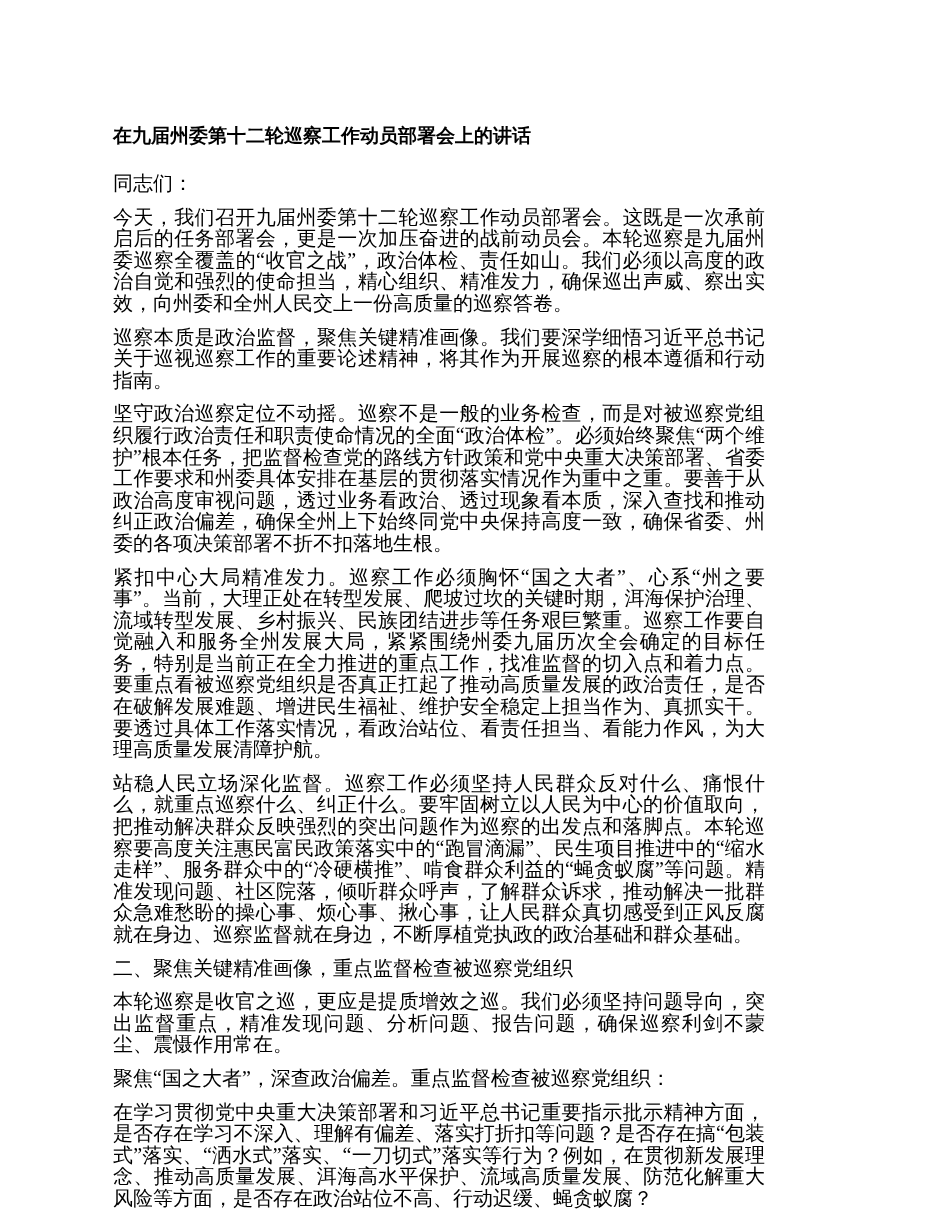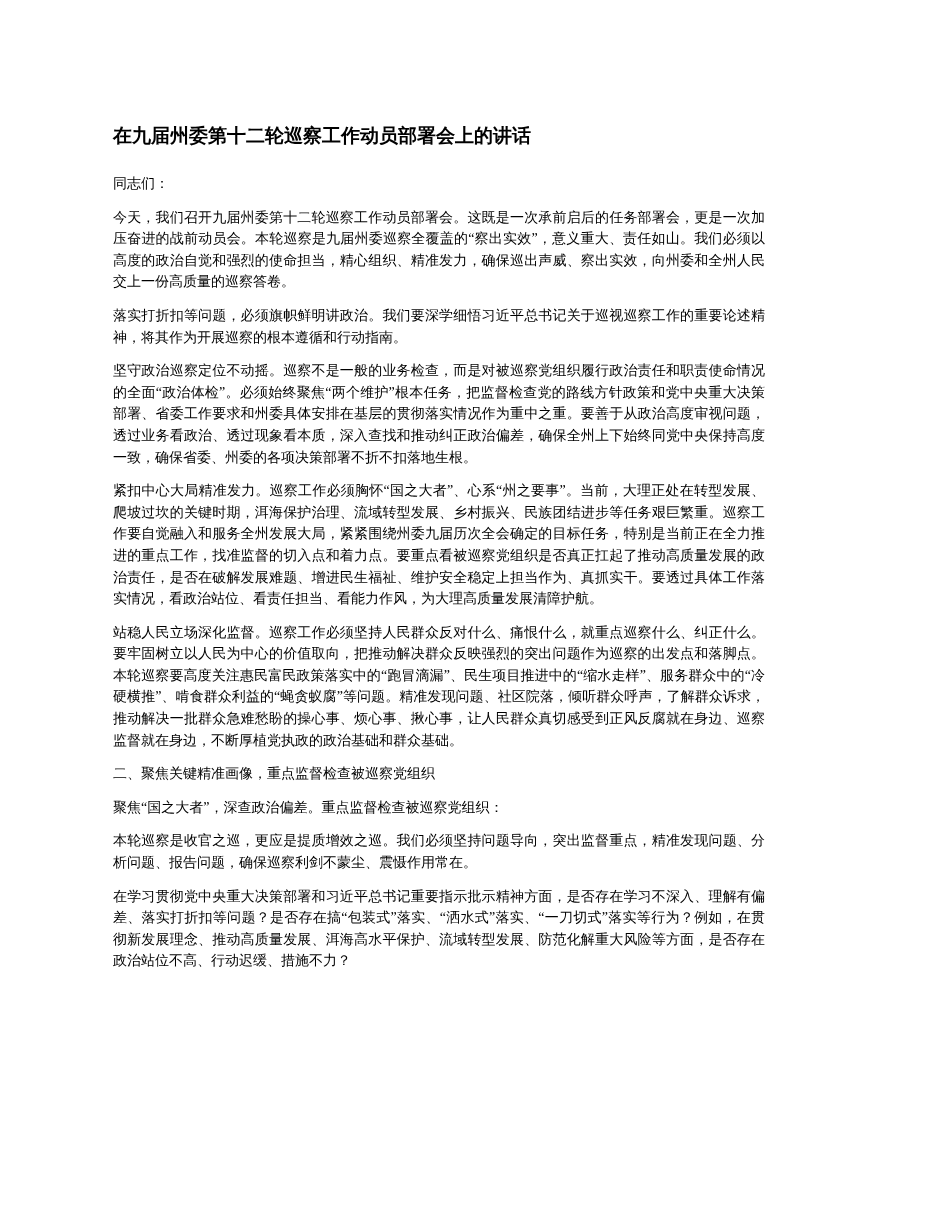--- a/index.html
+++ b/index.html
@@ -20,35 +20,35 @@
     padding: 125px 112px 0 113px;
   }
   .title {
     font-size: 19px;
     font-weight: bold;
     line-height: 22px;
     margin: 0 0 26px 0;
     text-align: left;
   }
   .para {
-    font-size: 14px;
+    font-size: 20px;
     line-height: 21.6px;
     margin: 0 0 12px 0;
     text-align: justify;
     word-break: break-all;
   }
 </style>
 </head>
 <body>
 
 <div class="page">
   <h1 class="title">在九届州委第十二轮巡察工作动员部署会上的讲话</h1>
   <p class="para">同志们：</p>
-  <p class="para">今天，我们召开九届州委第十二轮巡察工作动员部署会。这既是一次承前启后的任务部署会，更是一次加压奋进的战前动员会。本轮巡察是九届州委巡察全覆盖的“察出实效”，意义重大、责任如山。我们必须以高度的政治自觉和强烈的使命担当，精心组织、精准发力，确保巡出声威、察出实效，向州委和全州人民交上一份高质量的巡察答卷。</p>
-  <p class="para">落实打折扣等问题，必须旗帜鲜明讲政治。我们要深学细悟习近平总书记关于巡视巡察工作的重要论述精神，将其作为开展巡察的根本遵循和行动指南。</p>
+  <p class="para">今天，我们召开九届州委第十二轮巡察工作动员部署会。这既是一次承前启后的任务部署会，更是一次加压奋进的战前动员会。本轮巡察是九届州委巡察全覆盖的“收官之战”，政治体检、责任如山。我们必须以高度的政治自觉和强烈的使命担当，精心组织、精准发力，确保巡出声威、察出实效，向州委和全州人民交上一份高质量的巡察答卷。</p>
+  <p class="para">巡察本质是政治监督，聚焦关键精准画像。我们要深学细悟习近平总书记关于巡视巡察工作的重要论述精神，将其作为开展巡察的根本遵循和行动指南。</p>
   <p class="para">坚守政治巡察定位不动摇。巡察不是一般的业务检查，而是对被巡察党组织履行政治责任和职责使命情况的全面“政治体检”。必须始终聚焦“两个维护”根本任务，把监督检查党的路线方针政策和党中央重大决策部署、省委工作要求和州委具体安排在基层的贯彻落实情况作为重中之重。要善于从政治高度审视问题，透过业务看政治、透过现象看本质，深入查找和推动纠正政治偏差，确保全州上下始终同党中央保持高度一致，确保省委、州委的各项决策部署不折不扣落地生根。</p>
   <p class="para">紧扣中心大局精准发力。巡察工作必须胸怀“国之大者”、心系“州之要事”。当前，大理正处在转型发展、爬坡过坎的关键时期，洱海保护治理、流域转型发展、乡村振兴、民族团结进步等任务艰巨繁重。巡察工作要自觉融入和服务全州发展大局，紧紧围绕州委九届历次全会确定的目标任务，特别是当前正在全力推进的重点工作，找准监督的切入点和着力点。要重点看被巡察党组织是否真正扛起了推动高质量发展的政治责任，是否在破解发展难题、增进民生福祉、维护安全稳定上担当作为、真抓实干。要透过具体工作落实情况，看政治站位、看责任担当、看能力作风，为大理高质量发展清障护航。</p>
   <p class="para">站稳人民立场深化监督。巡察工作必须坚持人民群众反对什么、痛恨什么，就重点巡察什么、纠正什么。要牢固树立以人民为中心的价值取向，把推动解决群众反映强烈的突出问题作为巡察的出发点和落脚点。本轮巡察要高度关注惠民富民政策落实中的“跑冒滴漏”、民生项目推进中的“缩水走样”、服务群众中的“冷硬横推”、啃食群众利益的“蝇贪蚁腐”等问题。精准发现问题、社区院落，倾听群众呼声，了解群众诉求，推动解决一批群众急难愁盼的操心事、烦心事、揪心事，让人民群众真切感受到正风反腐就在身边、巡察监督就在身边，不断厚植党执政的政治基础和群众基础。</p>
   <p class="para">二、聚焦关键精准画像，重点监督检查被巡察党组织</p>
+  <p class="para">本轮巡察是收官之巡，更应是提质增效之巡。我们必须坚持问题导向，突出监督重点，精准发现问题、分析问题、报告问题，确保巡察利剑不蒙尘、震慑作用常在。</p>
   <p class="para">聚焦“国之大者”，深查政治偏差。重点监督检查被巡察党组织：</p>
-  <p class="para">本轮巡察是收官之巡，更应是提质增效之巡。我们必须坚持问题导向，突出监督重点，精准发现问题、分析问题、报告问题，确保巡察利剑不蒙尘、震慑作用常在。</p>
-  <p class="para">在学习贯彻党中央重大决策部署和习近平总书记重要指示批示精神方面，是否存在学习不深入、理解有偏差、落实打折扣等问题？是否存在搞“包装式”落实、“洒水式”落实、“一刀切式”落实等行为？例如，在贯彻新发展理念、推动高质量发展、洱海高水平保护、流域转型发展、防范化解重大风险等方面，是否存在政治站位不高、行动迟缓、措施不力？</p>
+  <p class="para">在学习贯彻党中央重大决策部署和习近平总书记重要指示批示精神方面，是否存在学习不深入、理解有偏差、落实打折扣等问题？是否存在搞“包装式”落实、“洒水式”落实、“一刀切式”落实等行为？例如，在贯彻新发展理念、推动高质量发展、洱海高水平保护、流域高质量发展、防范化解重大风险等方面，是否存在政治站位不高、行动迟缓、蝇贪蚁腐？</p>
 </div>
 
 </body></html>

